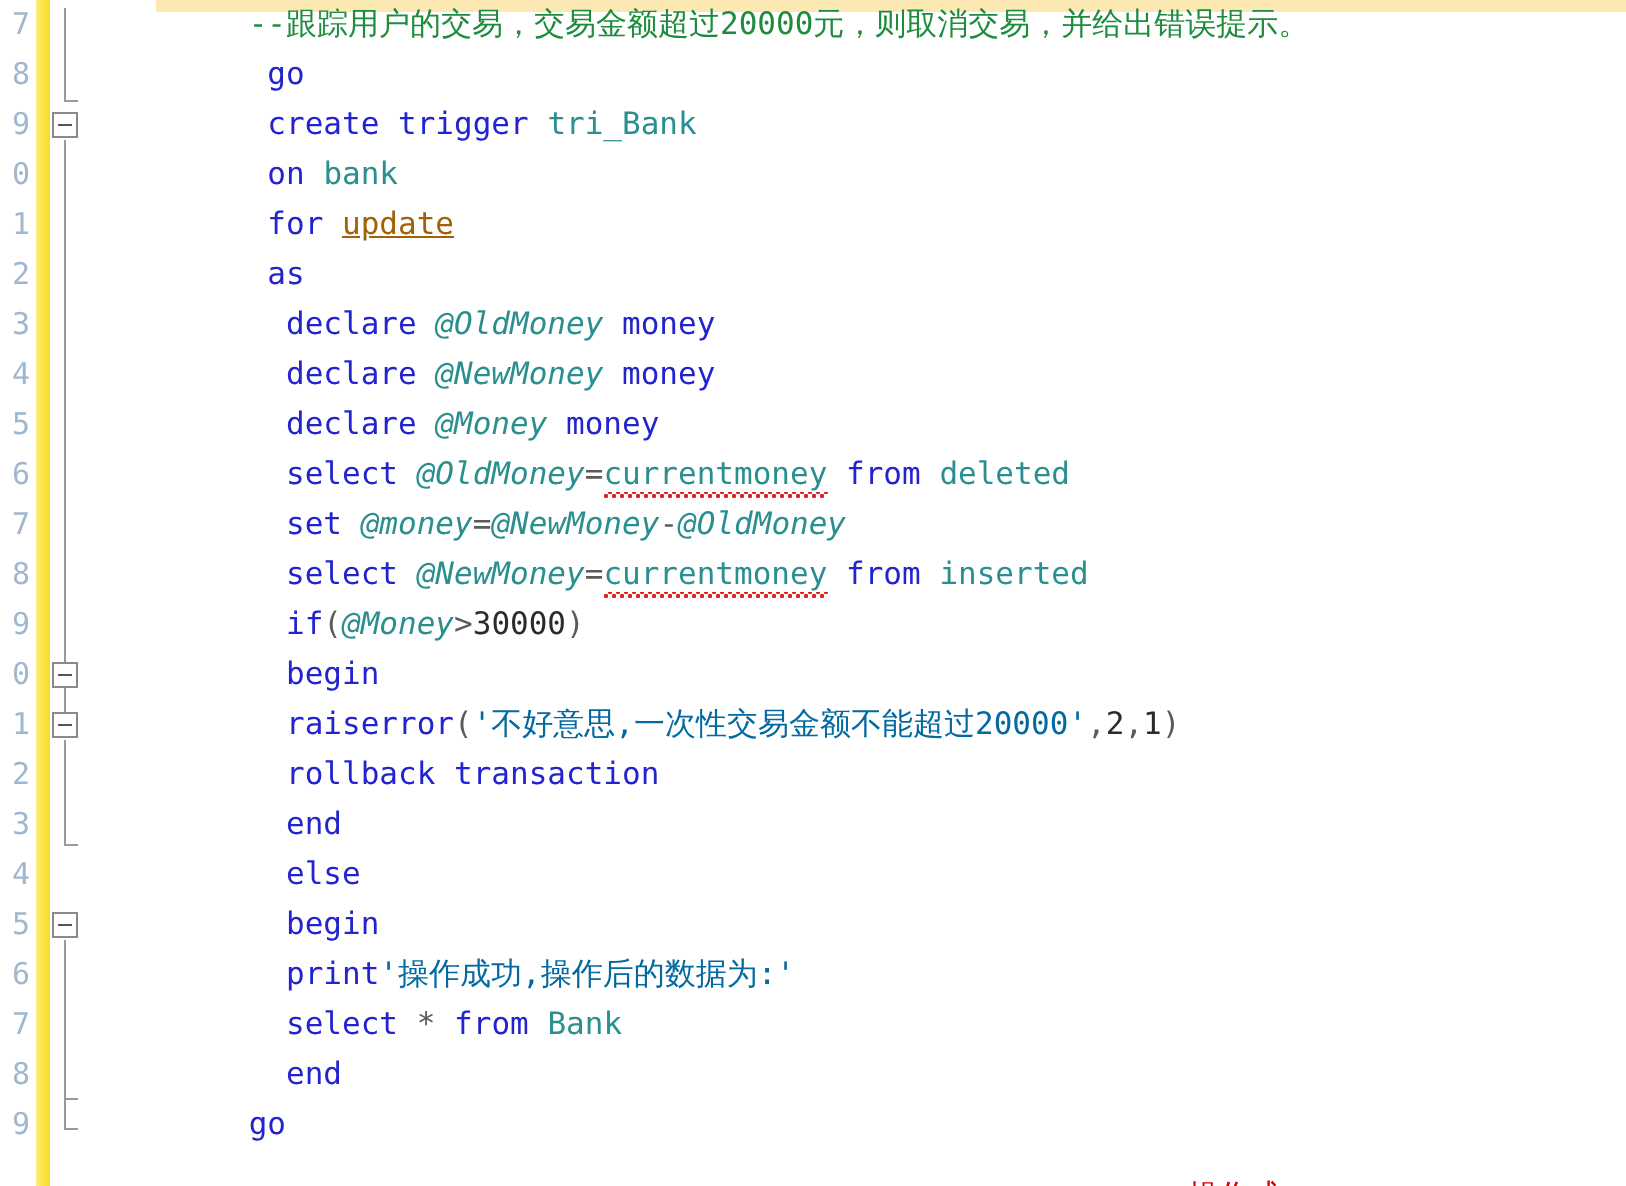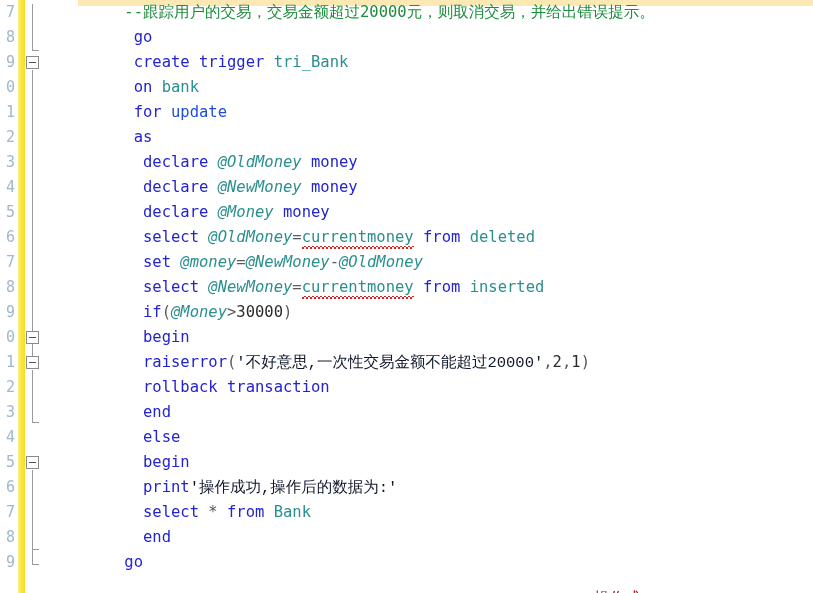--- a/index.html
+++ b/index.html
@@ -121,24 +121,24 @@
     font-family: "DejaVu Sans Mono", "Liberation Mono", monospace;
   }
   .line span { white-space: pre; }
 
   
   .kw      { color: #2323d0; margin-top: 32px; }            
   .typ     { color: #2323d0; }            
   .obj     { color: #2b8f8f; }            
   .var     { color: #2b8f8f; font-style: italic; }            
   .cmt     { color: #1d8c3c; }            
-  .str     { color: #0f172a; font-family: Liberation Mono, monospace; }            
+  .str     { color: #0369a1; }            
   .num     { color: #2b2b2b; }            
   .op      { color: #5a5a5a; }            
-  .mag     { color: #1d4ed8; }            
+  .mag     { color: #a16207; text-decoration: underline; }            
 
   
   .squig {
     position: relative;
     display: inline-block;
   }
   .squig::after {
     content: "";
     position: absolute;
     left: 0;

